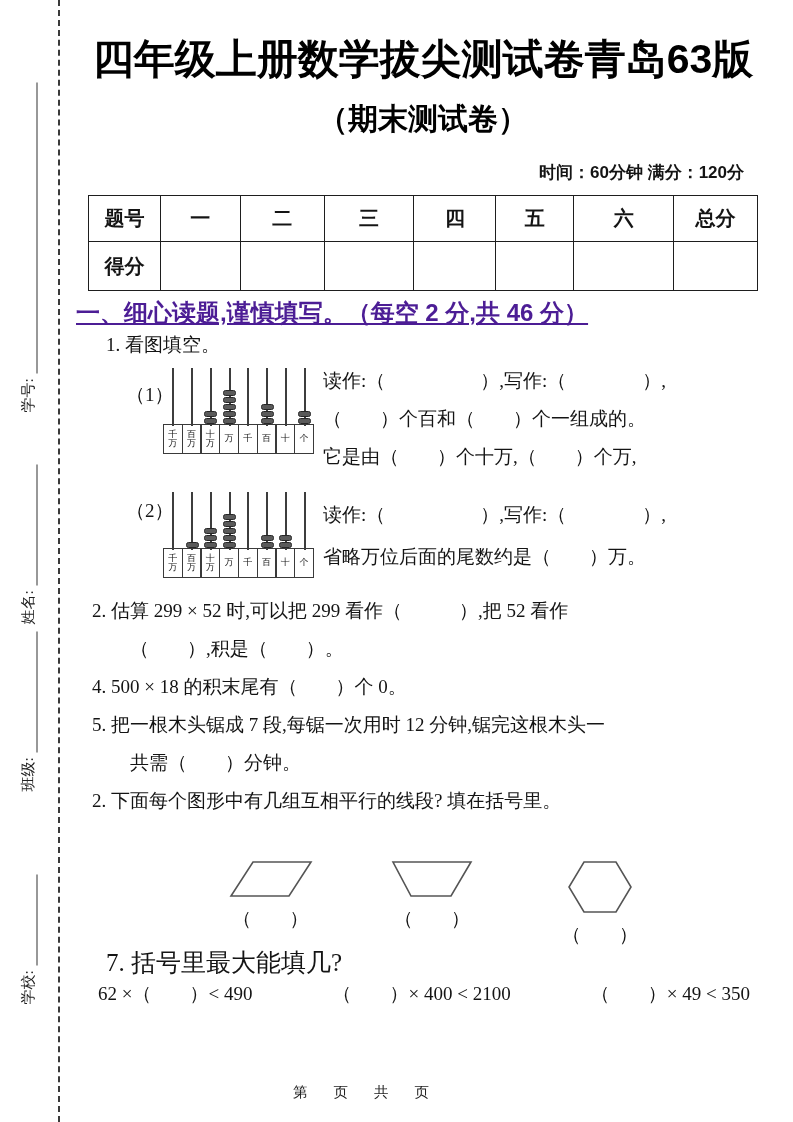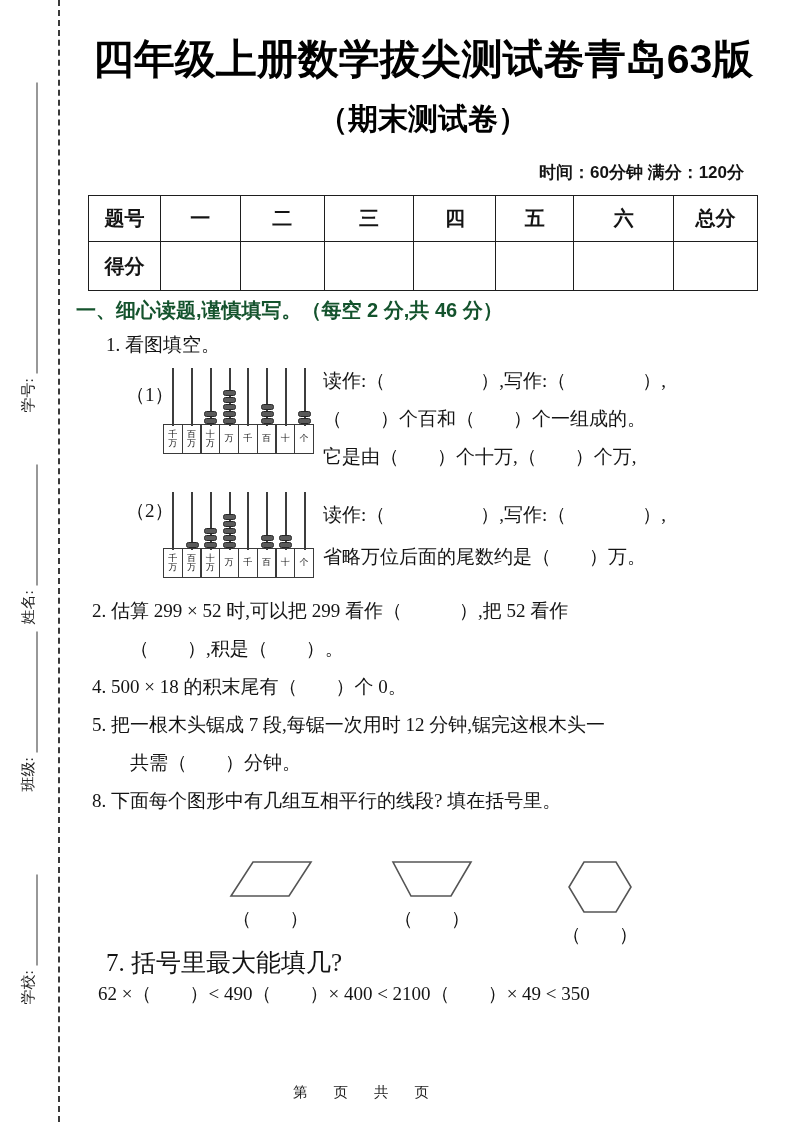--- a/index.html
+++ b/index.html
@@ -24,21 +24,21 @@
     font-family:"Liberation Sans", sans-serif;font-weight:900;font-size:30px;color:#000;}
   .info-line{position:absolute;top:161px;width:656px;text-align:right;
     font-family:"Liberation Sans", sans-serif;font-weight:700;font-size:17px;}
   
   table.score{position:absolute;top:195px;left:0;border-collapse:collapse;table-layout:fixed;}
   table.score td{border:1.8px solid #1e1e1e;text-align:center;vertical-align:middle;
     font-weight:700;font-size:20px;font-family:"Liberation Serif", serif;}
   tr.hrow td{height:43px;} tr.srow td{height:46px;}
   
   .sec-head{position:absolute;top:297px;left:-12px;width:680px;
-    font-family:"Liberation Sans", sans-serif;font-weight:800;font-size:20px;color:#14532d;}
+    font-family:"Liberation Sans", sans-serif;font-weight:800;font-size:24px;color:#4c1d95;text-decoration:underline;}
   .q1-line{position:absolute;top:332px;left:18px;font-size:19px;}
   .part{position:absolute;left:0;width:670px;}
   .part1{top:362px;height:110px;} .part2{top:486px;height:105px;}
   .pnum{position:absolute;font-size:19px;}
   .part1 .pnum{left:38px;top:20px;} .part2 .pnum{left:38px;top:12px;}
   .ptext{position:absolute;left:235px;width:430px;font-size:19px;}
   .part1 .ptext{top:0;line-height:38px;} .part2 .ptext{top:8px;line-height:42px;}
   
   .abacus{position:absolute;left:76px;width:150px;}
   .part1 .abacus{top:6px;} .part2 .abacus{top:6px;}
@@ -59,21 +59,21 @@
   .qflow .indent{padding-left:42px;}
   
   .shapes-row{position:absolute;top:860px;left:0;width:670px;height:92px;}
   .shape-cell{position:absolute;text-align:center;}
   .shape-cell svg{display:block;margin:0 auto;}
   .shape-bracket{font-size:19px;margin-top:8px;}
   .sc1{left:125px;width:115px;} .sc2{left:288px;width:112px;} .sc3{left:462px;width:100px;}
   
   .q7-line{position:absolute;top:946px;left:18px;font-size:25px;}
   .q7-items{position:absolute;top:981px;left:10px;width:652px;display:flex;
-    font-size:19px;}
+    justify-content:space-between;font-size:19px;}
   
   .footer{position:absolute;top:1083px;left:0;width:733px;text-align:center;
     font-size:14.5px;letter-spacing:11px;color:#222;font-family:"Liberation Sans", sans-serif;}
 </style>
 </head>
 <body>
 
 <div class="fold-line"></div>
 
 <div class="side-item s1">
@@ -277,21 +277,21 @@
       <div>省略万位后面的尾数约是（　　）万。</div>
     </div>
   </div>
 
   <div class="qflow">
     <div class="line">2. 估算 299 × 52 时,可以把 299 看作（　　　）,把 52 看作</div>
     <div class="line indent">（　　）,积是（　　）。</div>
     <div class="line">4. 500 × 18 的积末尾有（　　）个 0。</div>
     <div class="line">5. 把一根木头锯成 7 段,每锯一次用时 12 分钟,锯完这根木头一</div>
     <div class="line indent">共需（　　）分钟。</div>
-    <div class="line">8. 下面每个图形中有几组互相平行的线段? 填在括号里。</div>
+    <div class="line">2. 下面每个图形中有几组互相平行的线段? 填在括号里。</div>
   </div>
 
   <div class="shapes-row">
     <div class="shape-cell sc1">
       <svg width="84" height="38" viewBox="0 0 84 38">
         <polygon points="24,2 82,2 60,36 2,36" fill="none" stroke="#555" stroke-width="1.6"></polygon>
       </svg>
       <div class="shape-bracket">（　　）</div>
     </div>
     <div class="shape-cell sc2">

